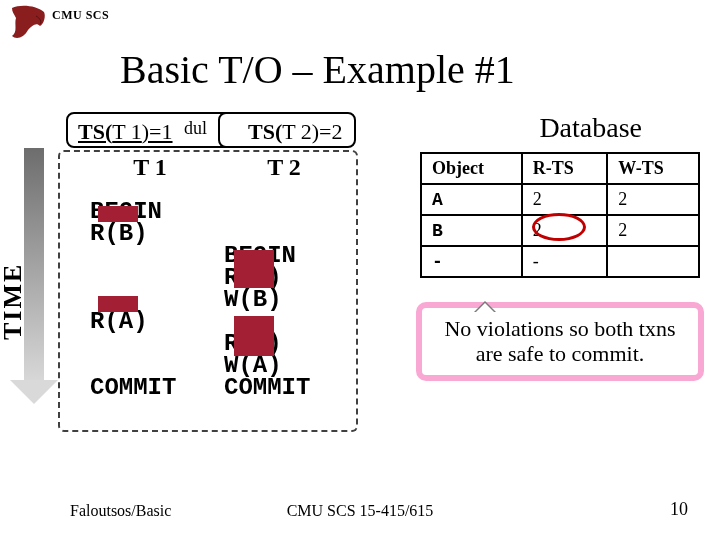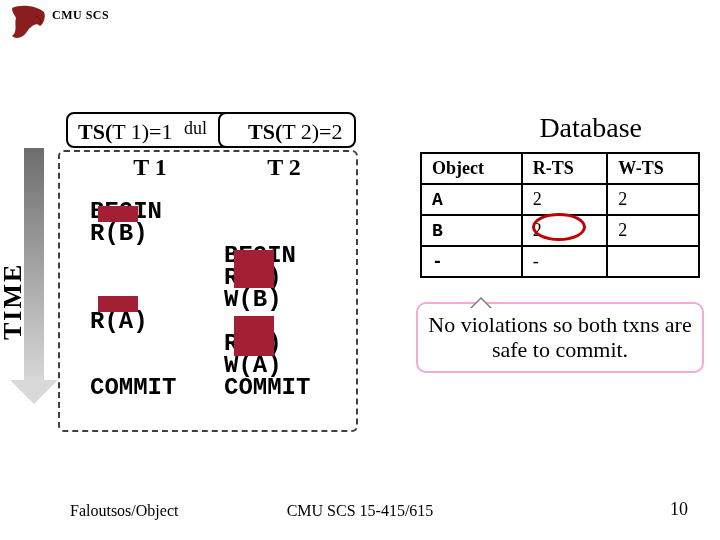--- a/index.html
+++ b/index.html
@@ -2,21 +2,21 @@
 <html><head>
 <meta charset="utf-8">
 <style>
   * { box-sizing: border-box; margin: 0; padding: 0; }
   html, body { width: 720px; height: 540px; font-family: "Times New Roman", serif; background: #fff; color: #000; overflow: hidden; }
   .slide { position: relative; width: 720px; height: 540px; }
   .cmu-scs { position: absolute; top: 8px; left: 52px; font-size: 12px; font-weight: bold; letter-spacing: .5px; }
   .logo { position: absolute; top: 2px; left: 6px; width: 44px; height: 44px; }
   .title { position: absolute; top: 46px; left: 120px; font-size: 40px; }
   .ts-pill { position: absolute; top: 112px; height: 36px; line-height: 36px; border: 2px solid #000; border-radius: 8px; padding: 0 10px; background: #fff; font-size: 22px; }
-  .ts1 { left: 66px; width: 176px; }
+  .ts1 { left: 66px; width: 176px; text-decoration: underline; }
   .dul { position: absolute; top: 118px; left: 184px; font-size: 18px; }
   .ts2 { left: 218px; width: 138px; padding-left: 28px; }
   .ts-pill .b { font-weight: bold; }
   .database-label { position: absolute; top: 112px; right: 78px; font-size: 28px; }
 
   .timeline-wrap { position: absolute; top: 148px; left: 6px; width: 46px; height: 260px; }
   .timeline-wrap .shaft { position: absolute; left: 18px; top: 0; width: 20px; height: 236px;
     background: linear-gradient(to bottom, #6d6d6d 0%, #d9d9d9 100%); }
   .timeline-wrap .head { position: absolute; left: 4px; top: 232px; width: 48px; height: 24px; }
   .timeline-wrap .head svg { width: 48px; height: 24px; display: block; }
@@ -34,40 +34,41 @@
 
   .db { position: absolute; top: 152px; left: 420px; width: 280px; }
   .db table { border-collapse: collapse; width: 100%; }
   .db th, .db td { border: 2px solid #000; padding: 4px 10px; font-size: 18px; text-align: left; }
   .db th { font-weight: bold; font-family: "Times New Roman", serif; }
   .db td.obj { font-family: "Lucida Console","Courier New",monospace; font-weight: bold; }
 
   .hl-oval { position: absolute; width: 54px; height: 28px; border: 3px solid #c00000; border-radius: 50%; }
   .hl1 { top: 213px; left: 532px; }
 
-  .callout { position: absolute; top: 302px; left: 416px; width: 288px; border: 2px solid #f9a8d4; border-radius: 10px; background: #fff; padding: 8px 10px; font-size: 22px; text-align: center; line-height: 1.15; }
+  .callout { position: absolute; top: 302px; left: 416px; width: 288px; border: 6px solid #f9a8d4; border-radius: 10px; background: #fff; padding: 8px 10px; font-size: 22px; text-align: center; line-height: 1.15; }
   .callout::before { content: ""; position: absolute; top: -18px; left: 52px; width: 0; height: 0; border: 11px solid transparent; border-bottom-color: #7a7a7a; }
   .callout::after { content: ""; position: absolute; top: -14px; left: 54px; width: 0; height: 0; border: 9px solid transparent; border-bottom-color: #fff; }
 
   .footer-left { position: absolute; bottom: 20px; left: 70px; font-size: 16px; }
   .footer-center { position: absolute; bottom: 20px; left: 0; width: 720px; text-align: center; font-size: 16px; }
   .footer-right { position: absolute; bottom: 20px; right: 32px; font-size: 18px; }
 </style>
 </head>
 <body>
 
 <div class="slide">
   <div class="cmu-scs">CMU SCS</div>
   <div class="logo">
     <svg viewBox="0 0 44 44">
       <path d="M6 6 C14 2 30 3 38 10 C40 14 38 22 34 24 C30 20 26 24 22 28 C18 36 10 38 6 34 C12 30 8 22 10 16 C8 12 6 10 6 6 Z" fill="#8a1e1e"></path>
       <path d="M30 14 C34 16 36 20 34 22" stroke="#5a1010" stroke-width="1" fill="none"></path>
     </svg>
   </div>
 
+  <div class="title">Basic T/O – Example #1</div>
 
   <div class="ts-pill ts1">
     <span class="b">TS(</span><span>T 1</span><span>)=1</span>
   </div>
   <div class="dul">dul</div>
   <div class="ts-pill ts2">
     <span class="b">TS(</span><span>T 2</span><span>)=2</span>
   </div>
 
   <div class="database-label">Database</div>
@@ -142,16 +143,16 @@
       </tr>
     </tbody>
       </table>
   </div>
   <div class="hl-oval hl1"></div>
 
   <div class="callout">
     <span>No violations so both txns are safe to commit.</span>
   </div>
 
-  <div class="footer-left">Faloutsos/Object</div>
+  <div class="footer-left">Faloutsos/Basic</div>
   <div class="footer-center">CMU SCS 15-415/615</div>
   <div class="footer-right">10</div>
 </div>
 
 </body></html>

